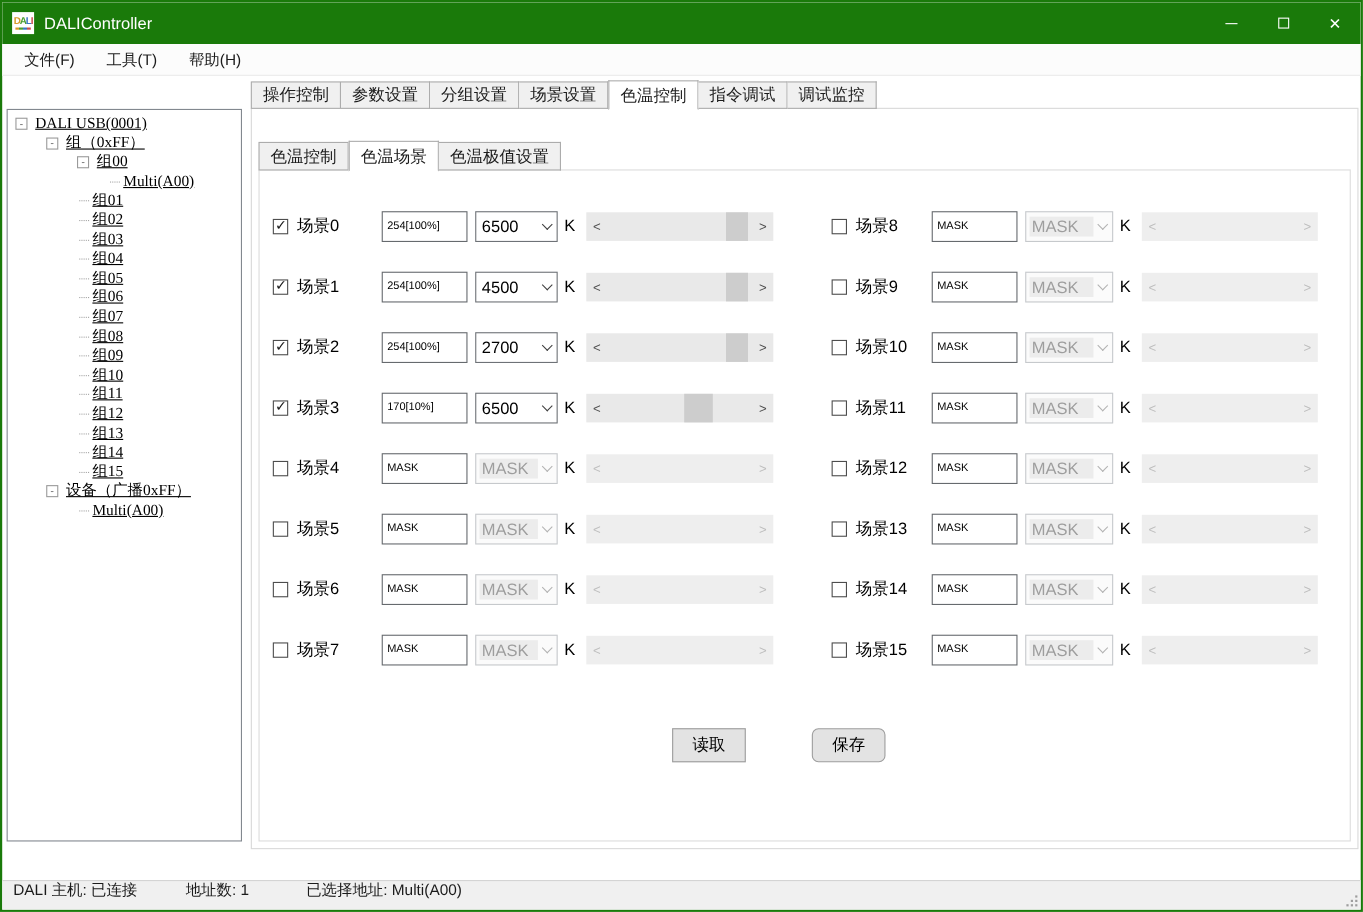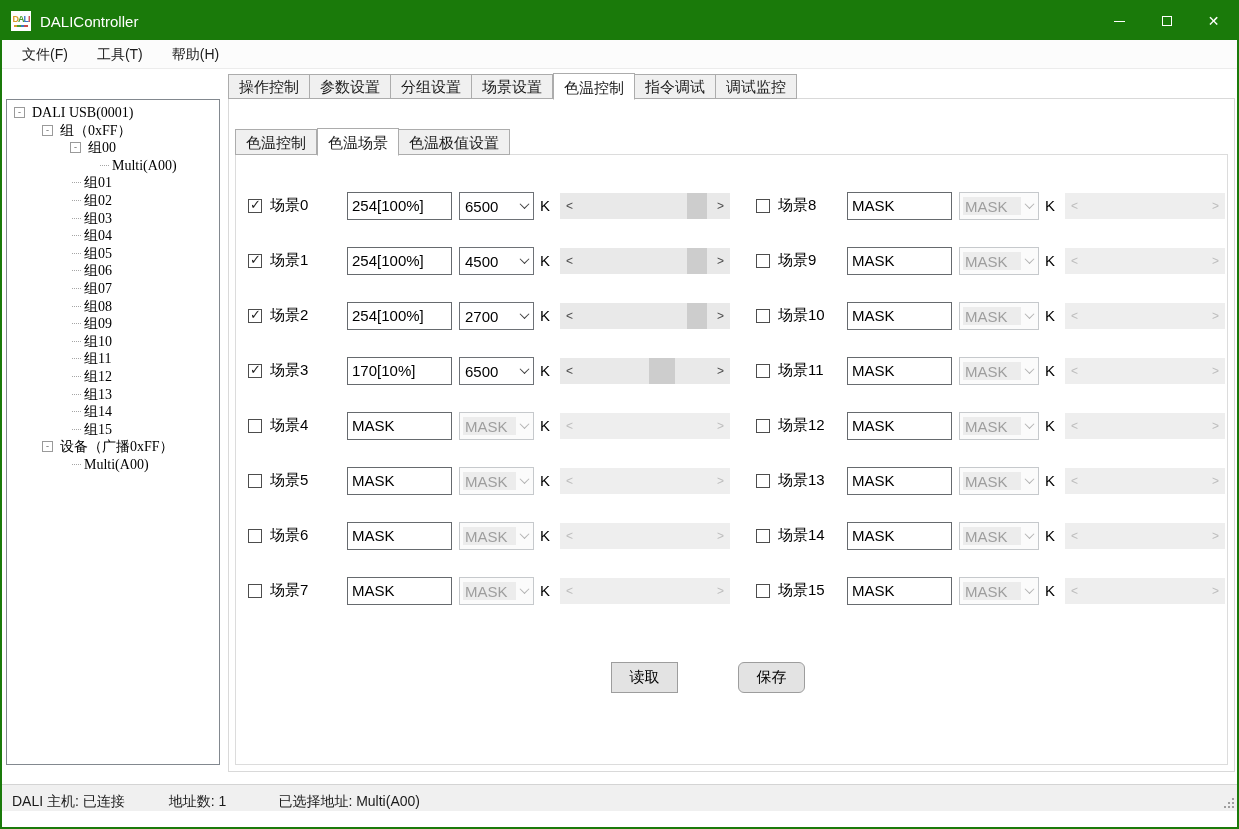--- a/index.html
+++ b/index.html
@@ -31,21 +31,21 @@
 
   
   .tree {
     position:absolute; left:4px; top:97px; width:214px; height:666px;
     border:1px solid #82888f; background:#fff; overflow:hidden;
     font-family:"Liberation Serif","DejaVu Serif",serif; font-size:14px; color:#000; padding-top:4px;
   }
   .tree-item { position:relative; height:17.6px; line-height:17.6px; white-space:nowrap; }
   .expander { position:absolute; width:11px; height:11px; border:1px solid #9a9a9a; background:#fff; top:3px;
               font-size:9px; line-height:8px; text-align:center; color:#555; }
-  .tree-label { position:absolute; top:0; }
+  .tree-label { position:absolute; top:0;text-decoration:underline; }
   .leaf-dots { position:absolute; top:8px; width:9px; border-top:1px dotted #a5a5a5; }
 
   
   .tabctl { position:absolute; left:226px; top:70px; width:1007px; height:700px; }
   .maintabs { display:flex; align-items:flex-end; height:27px; position:relative; z-index:2; }
   .maintab { height:25px; line-height:24px; padding:0 10px; font-size:15px; background:#f0f0f0;
              border:1px solid #acacac; border-left:none; color:#1b1b1b; }
   .maintab:first-child { border-left:1px solid #acacac; }
   .maintab.active { height:27px; line-height:27px; background:#fff; border-left:1px solid #acacac;
                     border-bottom:1px solid #fff; margin-bottom:-1px; }
@@ -66,21 +66,21 @@
   .scene-row { height:55px; display:flex; align-items:center; }
 
   .cb { width:14px; height:14px; border:1px solid #4d4d4d; background:#fff; flex:0 0 auto;
         position:relative; margin-right:8px; }
   .cb.checked::after { content:"✓"; position:absolute; left:1px; top:-3px; font-size:13px; color:#1b1b1b; }
 
   .scene-label { font-size:15px; color:#000; flex:0 0 auto; }
   .left  .scene-label { width:77px; }
   .right .scene-label { width:69px; }
 
-  .level-input { width:105px; height:28px; border:1px solid #666a6e; background:#fff; font-size:15px;
+  .level-input { width:78px; height:28px; border:1px solid #666a6e; background:#fff; font-size:10px;
                  font-family:"Liberation Sans","DejaVu Sans",sans-serif; padding:0 4px; color:#000;
                  margin-right:7px; flex:0 0 auto; }
 
   .select { height:28px; border:1px solid #6e7277; background:#fff; display:flex; align-items:center;
             margin-right:6px; flex:0 0 auto; }
   .left  .select { width:75px; }
   .right .select { width:80px; }
   .select .val { flex:1; font-size:15px; color:#000; padding:1px 0 0 5px; }
   .select .chev { width:17px; display:flex; align-items:center; justify-content:center; }
   .select .chev::before { content:""; width:6px; height:6px; border-right:1px solid #3f3f3f;
@@ -106,22 +106,22 @@
   .btn.read { left:375px; top:482px; }
   .btn.save { left:502px; top:482px;border-radius:6px; }
 
   
   .bottom-strip { position:absolute; left:0; right:0; top:770px; height:28px; background:#f1f1f1;
                   border-top:1px solid #e0e0e0; }
   .linear-dim { position:absolute; left:901px; top:5px; display:flex; align-items:center; }
   .linear-dim .cb { margin-right:6px; width:15px; height:15px; }
   .linear-dim .lbl { font-size:15px; color:#000; }
 
-  .statusbar { position:absolute; left:0; right:0; bottom:16px; height:27px; background:#f0f0f0;
-               border-top:1px solid #d4d4d4; display:flex; align-items:flex-end; font-size:14px; color:#1b1b1b; }
+  .statusbar { position:absolute; left:0; right:0; bottom:0; height:27px; background:#f0f0f0;
+               border-top:1px solid #d4d4d4; display:flex; align-items:flex-start; font-size:14px; color:#1b1b1b; }
   .status-item.host { margin-left:10px; }
   .status-item.count { margin-left:44px; }
   .status-item.selected { margin-left:52px; }
   .grip { position:absolute; right:3px; bottom:3px; width:10px; height:10px; }
   .grip i { position:absolute; width:2px; height:2px; background:#9e9e9e; }
 </style>
 </head>
 <body>
 
 <div class="window">

